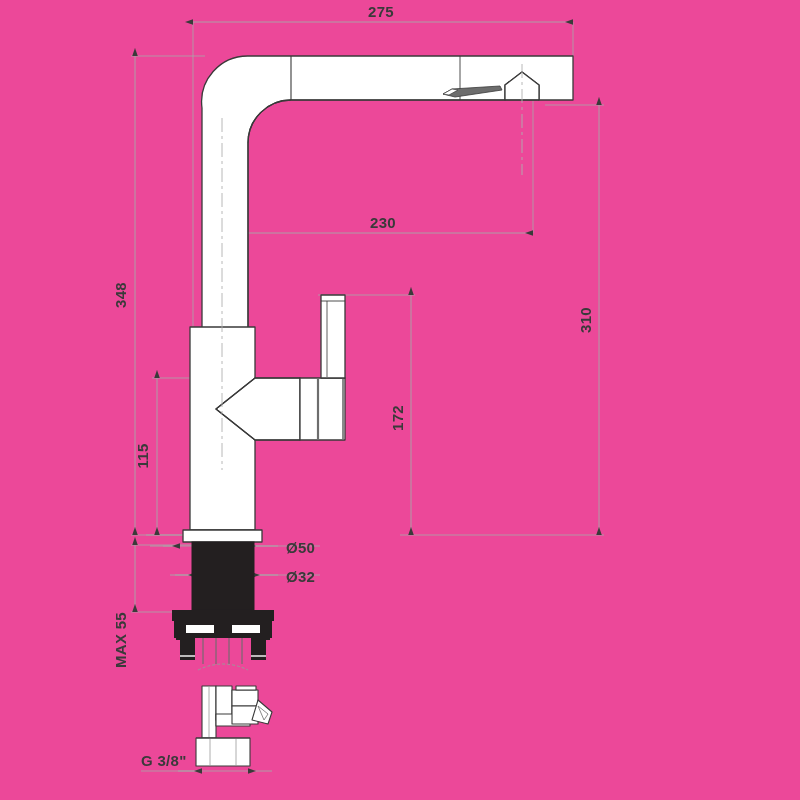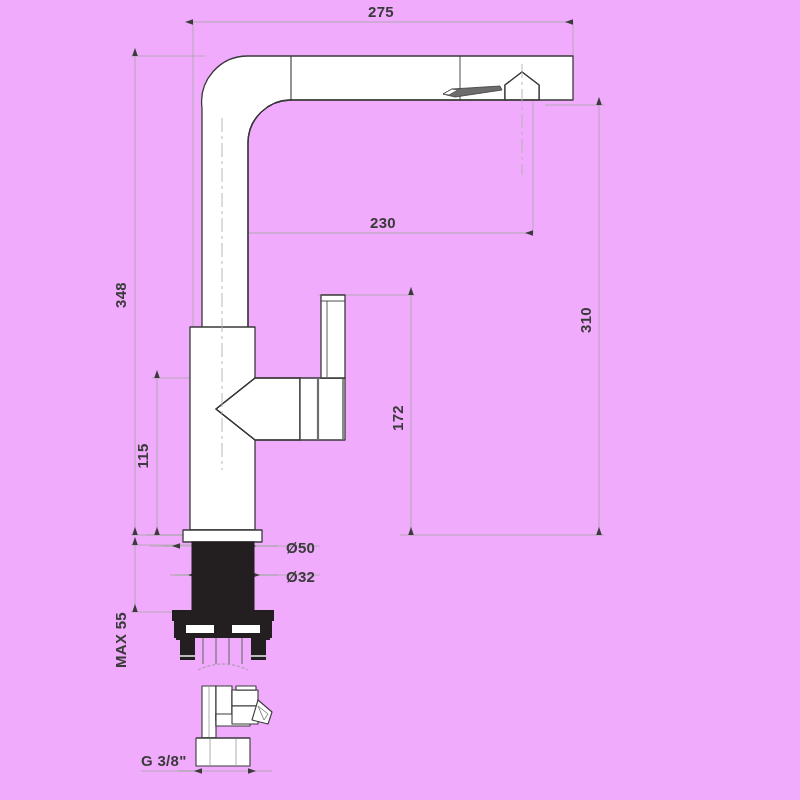--- a/index.html
+++ b/index.html
@@ -8,21 +8,21 @@
     padding: 0;
     background: #ffffff;
   }
   body {
     font-family: "Liberation Sans", sans-serif;
   }
   #sheet {
     position: relative;
     width: 800px;
     height: 800px;
-    background: #f0abfc;
+    background: #ec4899;
     overflow: hidden;
   }
   #sheet svg {
     display: block;
     width: 800px;
     height: 800px;
   }
   .dimtext {
     font-family: "Liberation Sans", sans-serif;
     font-size: 15px;

